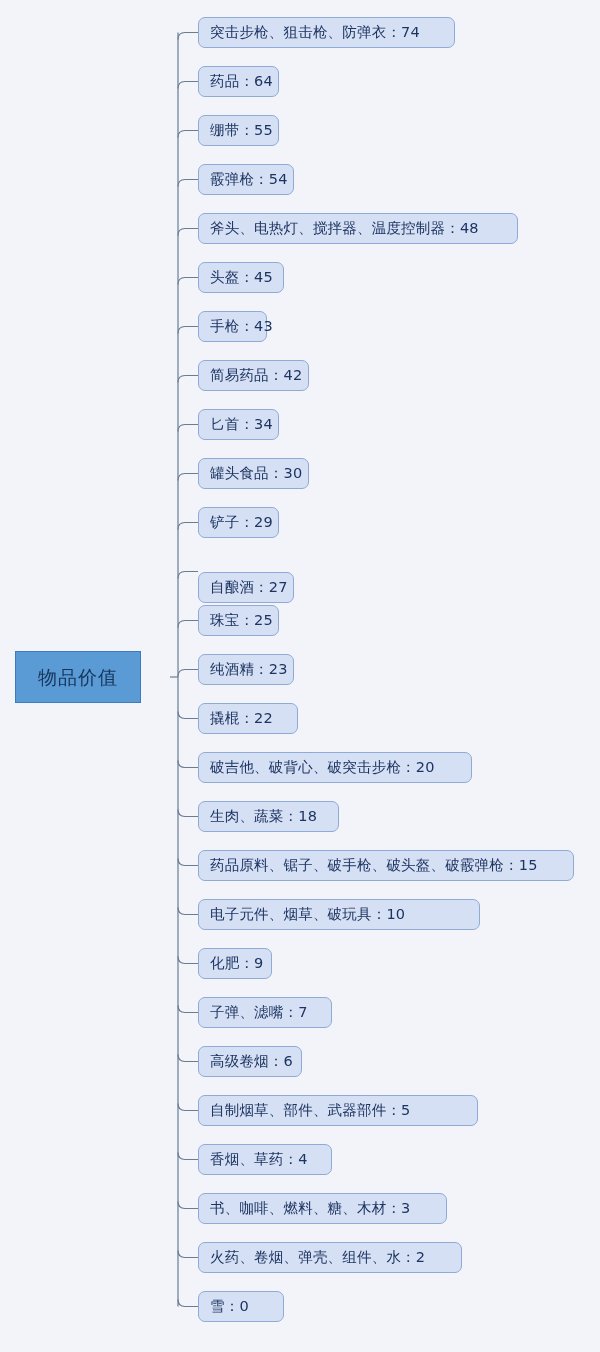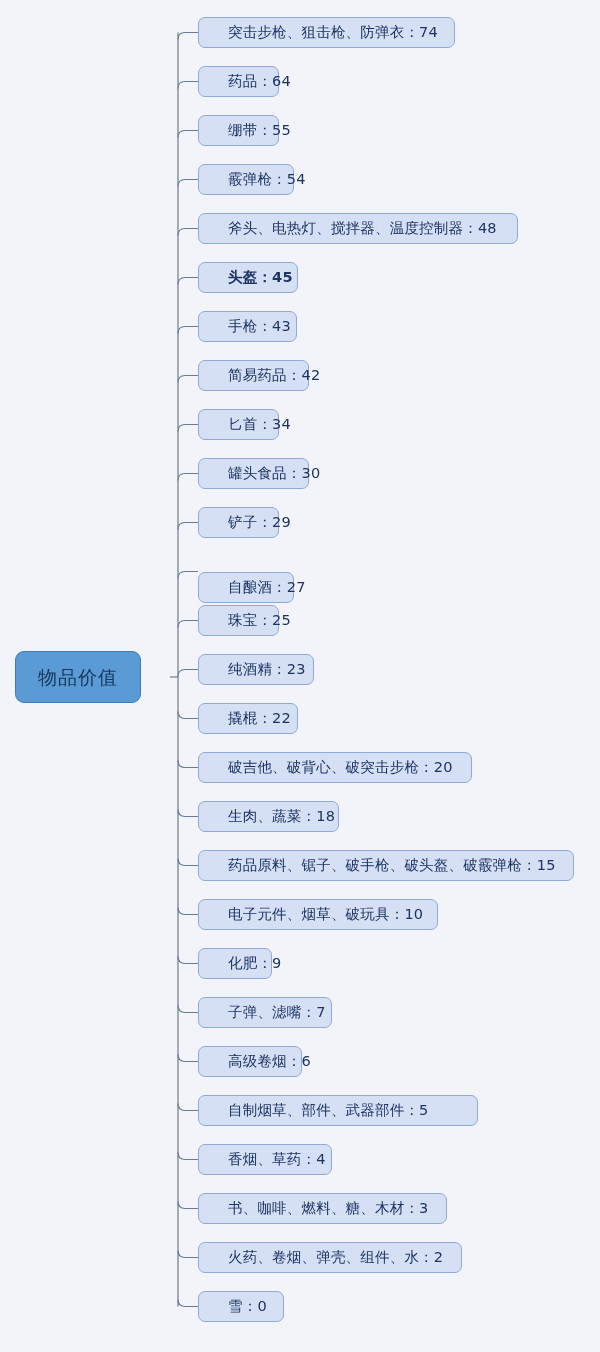--- a/index.html
+++ b/index.html
@@ -31,41 +31,41 @@
     height: 1352px;
     pointer-events: none;
   }
 
   
   .node {
     position: absolute;
     box-sizing: border-box;
     height: 31px;
     line-height: 29px;
-    padding: 0 29px;
+    padding: 0 11px;
     border-radius: 7px;
     white-space: nowrap;
     font-size: 14.5px;
     letter-spacing: 0.2px;
   }
 
   .node.child {
     left: 198px;
     background: #d6e0f5;
     border: 1px solid #8faad4;
     color: #1d3461;
   }
 
   .node.root {
     left: 15px;
     top: 651px;
     height: 52px;
     line-height: 50px;
     padding: 0 22px;
-    border-radius: 9px;
+    border-radius: 0;
     background: #5b9bd5;
     border: 1px solid #3c7cbd;
     color: #16365c;
     font-size: 19px;
     letter-spacing: 1px;
   }
 </style>
 </head>
 <body>
 
@@ -106,34 +106,34 @@
   <div class="node root">
     <span>物品价值</span>
   </div>
 
   <div id="branch-nodes">
       <div class="node child" style="top: 17px; width: 257px;"><span>突击步枪、狙击枪、防弹衣：74</span></div>
       <div class="node child" style="top: 66px; width: 81px;"><span>药品：64</span></div>
       <div class="node child" style="top: 115px; width: 81px;"><span>绷带：55</span></div>
       <div class="node child" style="top: 164px; width: 96px;"><span>霰弹枪：54</span></div>
       <div class="node child" style="top: 213px; width: 320px;"><span>斧头、电热灯、搅拌器、温度控制器：48</span></div>
-      <div class="node child" style="top: 262px; width: 100px; font-weight: bold;"><span>头盔：45</span></div>
-      <div class="node child" style="top: 311px; width: 99px;"><span>手枪：43</span></div>
+      <div class="node child" style="top: 262px; width: 86px;"><span>头盔：45</span></div>
+      <div class="node child" style="top: 311px; width: 69px;"><span>手枪：43</span></div>
       <div class="node child" style="top: 360px; width: 111px;"><span>简易药品：42</span></div>
       <div class="node child" style="top: 409px; width: 81px;"><span>匕首：34</span></div>
       <div class="node child" style="top: 458px; width: 111px;"><span>罐头食品：30</span></div>
       <div class="node child" style="top: 507px; width: 81px;"><span>铲子：29</span></div>
       <div class="node child" style="top: 572px; width: 96px;"><span>自酿酒：27</span></div>
       <div class="node child" style="top: 605px; width: 81px; text-align: center;"><span>珠宝：25</span></div>
-      <div class="node child" style="top: 654px; width: 116px;"><span>纯酒精：23</span></div>
+      <div class="node child" style="top: 654px; width: 96px;"><span>纯酒精：23</span></div>
       <div class="node child" style="top: 703px; width: 100px;"><span>撬棍：22</span></div>
       <div class="node child" style="top: 752px; width: 274px;"><span>破吉他、破背心、破突击步枪：20</span></div>
       <div class="node child" style="top: 801px; width: 141px;"><span>生肉、蔬菜：18</span></div>
       <div class="node child" style="top: 850px; width: 376px;"><span>药品原料、锯子、破手枪、破头盔、破霰弹枪：15</span></div>
-      <div class="node child" style="top: 899px; width: 240px;"><span>电子元件、烟草、破玩具：10</span></div>
+      <div class="node child" style="top: 899px; width: 282px;"><span>电子元件、烟草、破玩具：10</span></div>
       <div class="node child" style="top: 948px; width: 74px;"><span>化肥：9</span></div>
       <div class="node child" style="top: 997px; width: 134px;"><span>子弹、滤嘴：7</span></div>
       <div class="node child" style="top: 1046px; width: 104px;"><span>高级卷烟：6</span></div>
       <div class="node child" style="top: 1095px; width: 280px;"><span>自制烟草、部件、武器部件：5</span></div>
       <div class="node child" style="top: 1144px; width: 134px;"><span>香烟、草药：4</span></div>
       <div class="node child" style="top: 1193px; width: 249px;"><span>书、咖啡、燃料、糖、木材：3</span></div>
       <div class="node child" style="top: 1242px; width: 264px;"><span>火药、卷烟、弹壳、组件、水：2</span></div>
       <div class="node child" style="top: 1291px; width: 86px;"><span>雪：0</span></div>
     </div>
 

